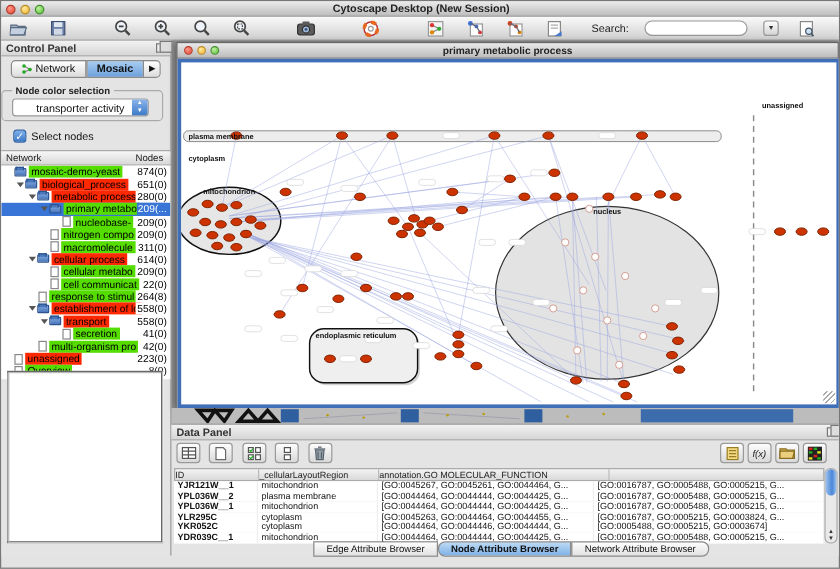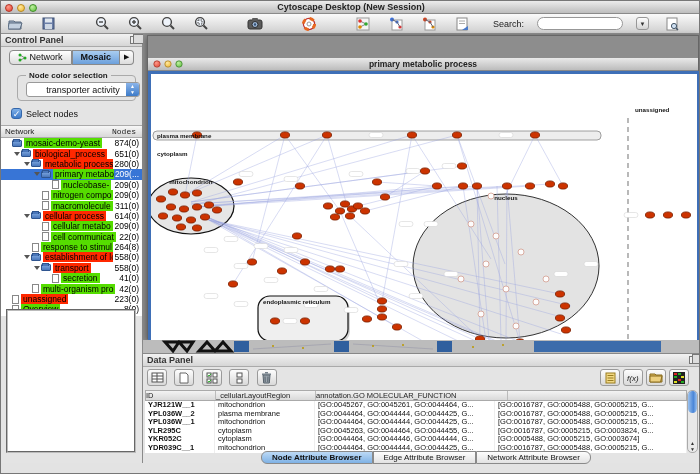--- a/index.html
+++ b/index.html
@@ -39,39 +39,39 @@
   .floatico { position:absolute; right:3px; top:2px; width:9px; height:8px;
     border:1px solid #777; background:#eee; }
   .floatico:before { content:""; position:absolute; left:2px; top:-3px; width:9px; height:8px;
     border:1px solid #777; background:#ddd; }
   .cptabs { display:flex; justify-content:center; align-items:center; height:20px; }
   .seg { height:15px; font-size:9px; display:flex; align-items:center; justify-content:center;
     border:1px solid #8a8a8a; background:linear-gradient(#fff,#dcdcdc); padding:0 8px; color:#111;}
   .seg.first { border-radius:4px 0 0 4px; gap:3px;}
   .seg.sel { background:linear-gradient(#a9cdf0,#6ca0dc); font-weight:bold; }
   .seg.arrow { border-radius:0 4px 4px 0; border-left:none; padding:0 4px; font-size:7px;}
-  .groupbox { position:relative; margin:8px 6px 0 16px; border:1px solid #aaa; border-radius:4px;
+  .groupbox { position:relative; margin:8px 6px 0 0; border:1px solid #aaa; border-radius:4px;
     height:26px; }
   .grouplbl { position:absolute; top:-5px; left:8px; background:#e4e4e4; padding:0 3px;
     font-size:8px; color:#222; font-weight:bold;}
   .combo { position:absolute; left:8px; top:6px; width:114px; height:15px; background:#fff;
     border:1px solid #999; border-radius:3px; font-size:9px; color:#111;
     display:flex; align-items:center; justify-content:center; }
   .combo .stepper { position:absolute; right:0; top:0; width:13px; height:13px;
     background:linear-gradient(#8ab4ea,#3d7bc8); border-radius:0 2px 2px 0;
     color:#fff; font-size:5px; line-height:6px; text-align:center; }
   .checkrow { display:flex; align-items:center; gap:4px; margin:7px 0 0 10px; }
   .checkbox { width:11px; height:11px; border-radius:3px; border:1px solid #3366aa;
     background:linear-gradient(#7fb0e8,#3a78c8); color:#fff; font-size:9px; line-height:10px;
     text-align:center; }
   .checklbl { font-size:9px; color:#111; }
   .treehdr { position:relative; margin-top:6px; height:13px;
     background:linear-gradient(#f7f7f7,#d8d8d8); border-top:1px solid #aaa; border-bottom:1px solid #aaa;
     font-size:8px; color:#222; padding:1px 4px; }
-  .treehdr .right { position:absolute; right:6px; top:1px;font-family:Liberation Mono, monospace; }
+  .treehdr .right { position:absolute; right:6px; top:1px; }
   .tree { background:#fff; height:178px; overflow:hidden; position:relative;}
   .trow { position:relative; height:10.4px; display:flex; align-items:center; font-size:8.5px;
     white-space:nowrap; }
   .trow.sel { background:#3875d6; }
   .tarrow { width:0; height:0; border-left:3.5px solid transparent; border-right:3.5px solid transparent;
     border-top:4.5px solid #555; margin-right:1px; flex:none;}
   .tarrow.none { border:none; width:7px; }
   .tico { flex:none; margin-right:2px; position:relative; }
   .tico.folder { width:10px; height:7px; background:linear-gradient(#7fa8e0,#4a77bb);
     border:1px solid #2f5590; border-radius:1px; }
@@ -83,21 +83,21 @@
   .tlabel.red { background:#ff2800; }
   .tcount { position:absolute; right:3px; color:#000; background:#fff; padding-left:1px;}
   .trow.sel .tcount { background:#3875d6; color:#fff;text-align:center; }
   .birdseye { position:absolute; left:5px; top:275px; width:130px; height:144px;
     background:#fff; border:2px groove #bbb; }
   
   .desktop { position:absolute; left:142px; top:33px; width:558px; height:319px; background:#8d8d8d; }
   .netwin { position:absolute; left:4px; top:1px; width:552px; height:304px;
     border:1px solid #666; box-shadow:0 2px 6px rgba(0,0,0,.45); }
   .netwin .bar { height:13px; background:linear-gradient(#e9e9e9,#bcbcbc); position:relative;
-    border-bottom:1px solid #8a8a8a;margin-top:22px;}
+    border-bottom:1px solid #8a8a8a;}
   .netwin .bar .tl { top:2px; transform:scale(.9); }
   .netwin .bar .ttl { position:absolute; left:0; right:0; top:1px; text-align:center;
     font-size:8.5px; font-weight:bold; color:#222; }
   .canvas { position:relative; width:552px; height:291px; background:#fff;
     border:3px solid #3e6fb7; overflow:hidden; }
   .grip { position:absolute; right:1px; bottom:1px; width:10px; height:10px;
     background:repeating-linear-gradient(135deg,#fff 0 2px,#aaa 2px 3px); }
   .strip { position:absolute; left:0; top:306px; width:558px; height:13px; background:#bcbcbc; }
   
   .dpanel { position:absolute; left:142px; top:352px; width:558px; height:110px;
@@ -720,19 +720,19 @@
             <div class="c2">[GO:0044464, GO:0044444, GO:0044425, G...</div>
             <div class="c3">[GO:0016787, GO:0005488, GO:0005215, G...</div>
           </div>
         </div>
     </div>
     <div class="dscroll">
       <div class="dthumb"></div>
       <div class="darrows">▲<br>▼</div>
     </div>
     <div class="dtabs">
+      <div class="dtab">Edge Attribute Browser</div>
       <div class="dtab first sel">Node Attribute Browser</div>
-      <div class="dtab">Edge Attribute Browser</div>
       <div class="dtab last">Network Attribute Browser</div>
     </div>
   </div>
 
 </div>
 
 </body></html>

